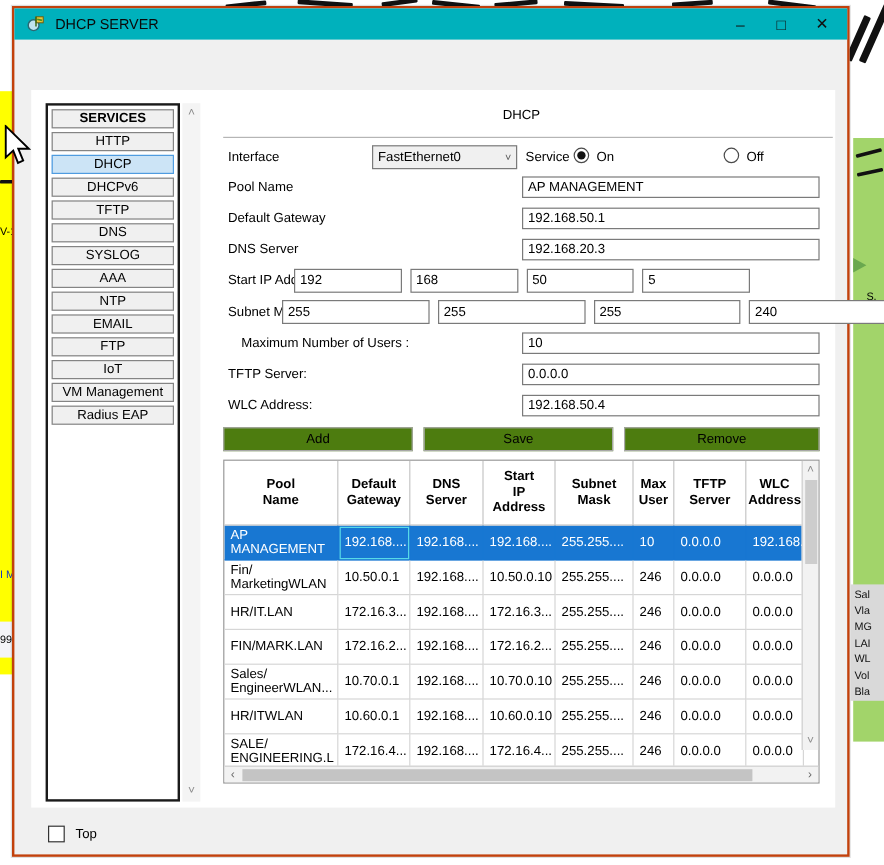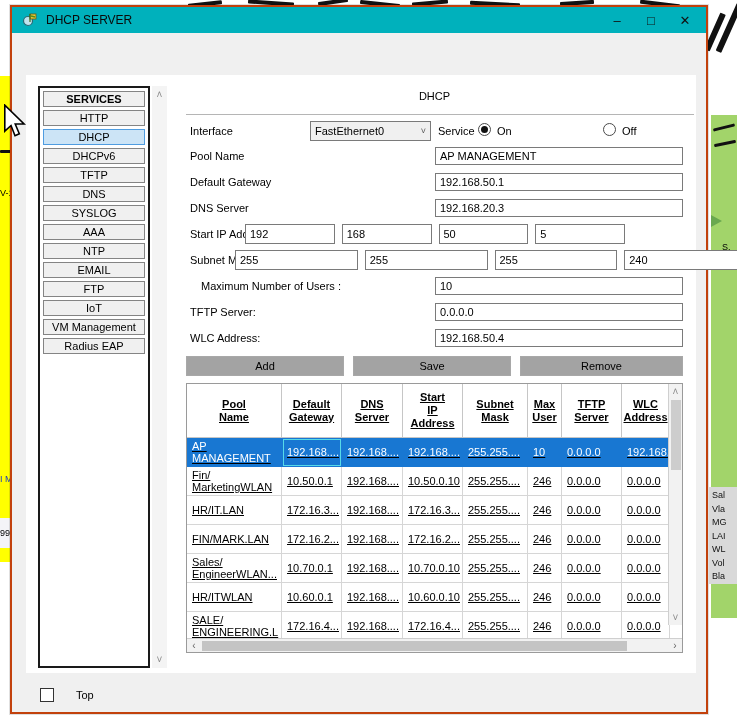--- a/index.html
+++ b/index.html
@@ -56,21 +56,21 @@
     font-family:inherit; font-size:11px; padding:0 4px; color:#000; }
   .dropdown { position:absolute; left:284px; top:46px; width:121px; height:20px; background:#f0f0f0;
     border:1px solid #7a7a7a; display:flex; align-items:center; padding:0 4px; font-size:11px; }
   .dropdown .dd-arrow { margin-left:auto; color:#555; font-size:9px; }
   .radio { width:13px; height:13px; border:1px solid #4a4a4a; border-radius:50%; background:#fff;
     display:inline-block; position:relative; vertical-align:-3px; }
   .radio.on::after { content:""; position:absolute; left:2px; top:2px; width:7px; height:7px;
     border-radius:50%; background:#111; }
   .octrow { position:absolute; display:flex; gap:7px; height:20px; }
   .octrow input { flex:1; border:1px solid #7a7a7a; font-family:inherit; font-size:11px; padding:0 4px; min-width:0; }
-  .act-btn { position:absolute; height:20px; background:#a3a3a3; border:1px solid #a8a8a8;
+  .act-btn { position:absolute; height:20px; background:#4d7c0f; border:1px solid #a8a8a8;
     display:flex; align-items:center; justify-content:center; font-size:11px; }
 
   
   .pooltable { position:absolute; left:160px; top:308px; width:497px; height:270px;
     border:1px solid #9a9a9a; background:#fff; overflow:hidden; }
   .thead, .trow { display:grid; grid-template-columns:95px 60px 61px 60px 65px 34px 60px 48px; }
   .thead { height:54px; }
   .th { border-right:1px solid #c6c6c6; border-bottom:1px solid #c6c6c6;
     display:flex; align-items:center; justify-content:center; text-align:center;
     font-weight:bold; font-size:11px; white-space:pre-line; line-height:13px; overflow:hidden; }
@@ -81,21 +81,21 @@
   .trow.sel { background:#1877d2; }
   .trow.sel .td { color:#fff; border-color:#1877d2; }
   .trow.sel .td.focuscell { outline:1px solid #57d9e8; outline-offset:-2px; }
   .vscroll { position:absolute; right:0; top:0; width:14px; height:241px; background:#f2f2f2; border-left:1px solid #cfcfcf; }
   .vthumb { position:absolute; left:2px; top:16px; width:10px; height:70px; background:#cdcdcd; }
   .hscroll { position:absolute; left:0; bottom:0; width:100%; height:14px; background:#f2f2f2; border-top:1px solid #cfcfcf; display:flex; align-items:center; }
   .h-arrow { width:14px; text-align:center; color:#666; font-size:10px; }
   .hthumb { position:absolute; left:15px; width:425px; top:2px; height:10px; background:#c4c4c4; }
 
   
-  .footer-check { position:absolute; left:28px; top:681px; display:flex; align-items:center; gap:22px; }
+  .footer-check { position:absolute; left:28px; top:681px; display:flex; align-items:center; gap:9px; }
   .checkbox { width:14px; height:14px; border:1px solid #333; background:#fff; }
 </style>
 </head>
 <body>
 
 <div>
   <div class="decor-dash" style="left:188px; top:2px; width:34px; transform:rotate(-6deg);"></div>
   <div class="decor-dash" style="left:248px; top:1px; width:46px; transform:rotate(4deg);"></div>
   <div class="decor-dash" style="left:318px; top:0;   width:30px; transform:rotate(-8deg);"></div>
   <div class="decor-dash" style="left:360px; top:2px; width:40px; transform:rotate(6deg);"></div>
@@ -220,21 +220,21 @@
     <input class="tinput" style="left: 409px; top: 228px; width: 248px;" value="0.0.0.0">
 
     <span class="flabel" style="left:164px; top:257px;">WLC Address:</span>
     <input class="tinput" style="left: 409px; top: 254px; width: 248px;" value="192.168.50.4">
 
     <div class="act-btn" style="left:160px; top:281px; width:158px;">Add</div>
     <div class="act-btn" style="left:327px; top:281px; width:158px;">Save</div>
     <div class="act-btn" style="left:494px; top:281px; width:163px;">Remove</div>
 
     <div class="pooltable">
-      <div id="table-inner" style="width:483px;text-decoration:underline;">
+      <div id="table-inner" style="width:483px;">
           <div class="thead">
             <div class="th">Pool
 Name</div>
             <div class="th">Default
 Gateway</div>
             <div class="th">DNS
 Server</div>
             <div class="th">Start
 IP
 Address</div>

